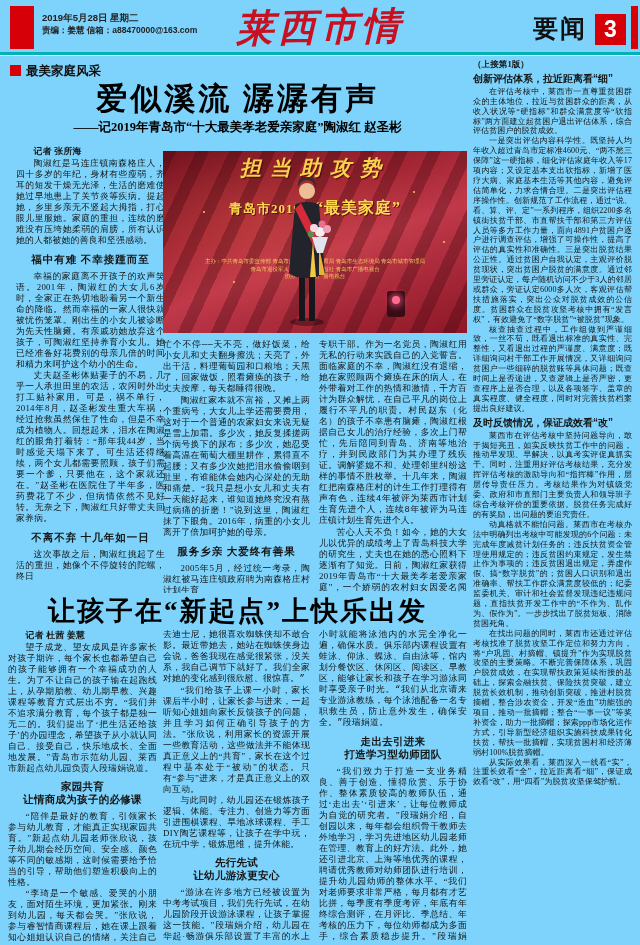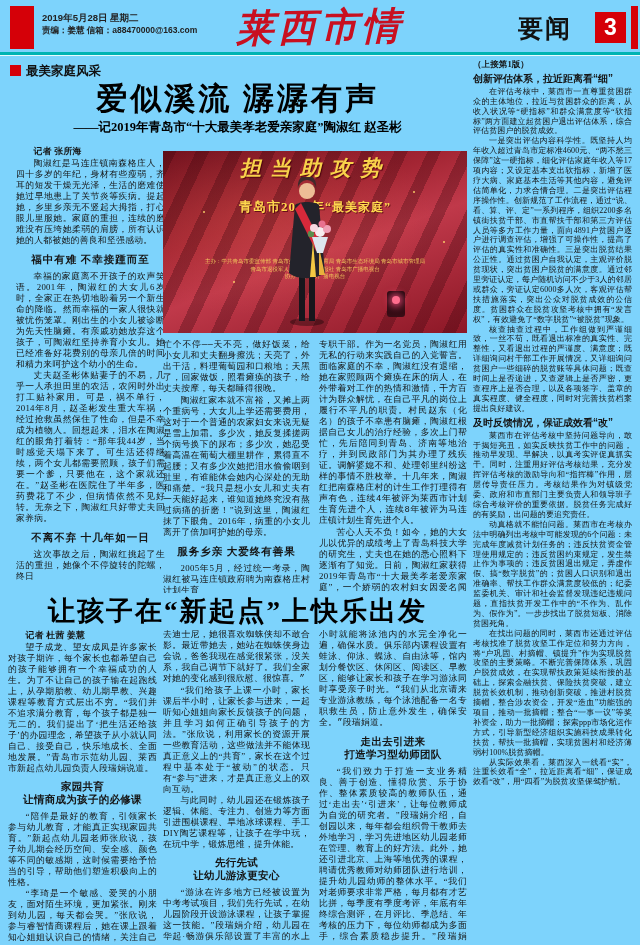--- a/index.html
+++ b/index.html
@@ -9,21 +9,21 @@
   
   .hdr-red-left{position:absolute;left:10px;top:6px;width:24px;height:43px;background:#d50008;}
   .hdr-red-right{position:absolute;left:631px;top:6px;width:7px;height:43px;background:#d50008;}
   .hdr-date{position:absolute;left:42px;top:11px;font-family:"Liberation Sans",sans-serif;
             font-weight:bold;color:#222;}
   .hdr-date .l1{font-size:9.5px;line-height:13px;}
   .hdr-date .l2{font-size:8.5px;line-height:12px;}
   .masthead{position:absolute;left:0;right:0;top:2px;text-align:center;color:#c81020;
             font-size:38px;font-weight:900;font-style:italic;letter-spacing:4px;
             font-family:"DejaVu Serif","Liberation Serif",serif;transform:rotate(-1deg);}
-  .hdr-right{position:absolute;right:14px;top:12px;display:flex;align-items:flex-start;gap:23px;}
+  .hdr-right{position:absolute;right:14px;top:12px;display:flex;align-items:flex-end;gap:8px;}
   .section-name{font-family:"Liberation Sans",sans-serif;font-size:25px;font-weight:900;
                 color:#111;letter-spacing:2px;}
   .page-num{width:31px;height:31px;background:#d50008;color:#fff;display:flex;align-items:center;
             justify-content:center;font-family:"Liberation Sans",sans-serif;font-size:23px;font-weight:900;}
   .teal-rule{position:absolute;left:0;top:52px;width:640px;height:3px;background:#00b3b2;
              border-bottom:1px solid #e8fbfb;}
 
   
   .tag{position:absolute;left:10px;top:63px;font-family:"Liberation Sans",sans-serif;
        font-size:12.5px;font-weight:900;color:#111;}
@@ -67,21 +67,21 @@
          background:
            radial-gradient(ellipse at 32% 38%, rgba(255,120,90,.22), transparent 60%),
            linear-gradient(160deg,#6e0f1c 0%,#a32533 35%,#c0394a 55%,#8c1726 100%);}
   .ph-streaks{position:absolute;inset:0;
          background:repeating-linear-gradient(115deg, rgba(52,4,11,.30) 0 12px, transparent 12px 30px);}
   .ph-cal{position:absolute;top:3px;left:0;right:0;text-align:center;color:#f8d24a;
           font-size:21px;font-weight:900;font-style:italic;letter-spacing:9px;
           text-shadow:1px 1px 1px rgba(70,0,10,.85);}
   .ph-title{position:absolute;top:47px;left:0;right:0;text-align:center;color:#ffd94e;
             font-weight:900;font-size:13px;letter-spacing:1px;text-shadow:1px 1px 0 rgba(70,0,10,.7);}
-  .ph-title .big{font-size:12px;}
+  .ph-title .big{font-size:16px;}
   .ph-org{position:absolute;top:107px;left:0;right:0;text-align:center;color:#f0c45c;
           font-size:5.5px;line-height:7.5px;letter-spacing:0;}
   .ph-figure{position:absolute;left:116px;top:26px;}
   .ph-light{position:absolute;left:224px;top:140px;width:18px;height:26px;border-radius:3px;
             background:linear-gradient(#1c060b,#3a0d16);}
   .ph-light i{display:block;width:8px;height:8px;margin:5px auto 0;border-radius:50%;
               background:#ff6d8e;box-shadow:0 0 7px 3px rgba(255,80,130,.75);}
   .dot{position:absolute;width:2px;height:2px;border-radius:50%;background:#ffd76a;opacity:.9;}
   .d1{left:40px;top:60px;} .d2{left:250px;top:40px;} .d3{left:280px;top:90px;}
   .d4{left:70px;top:130px;} .d5{left:200px;top:25px;} .d6{left:150px;top:150px;}

